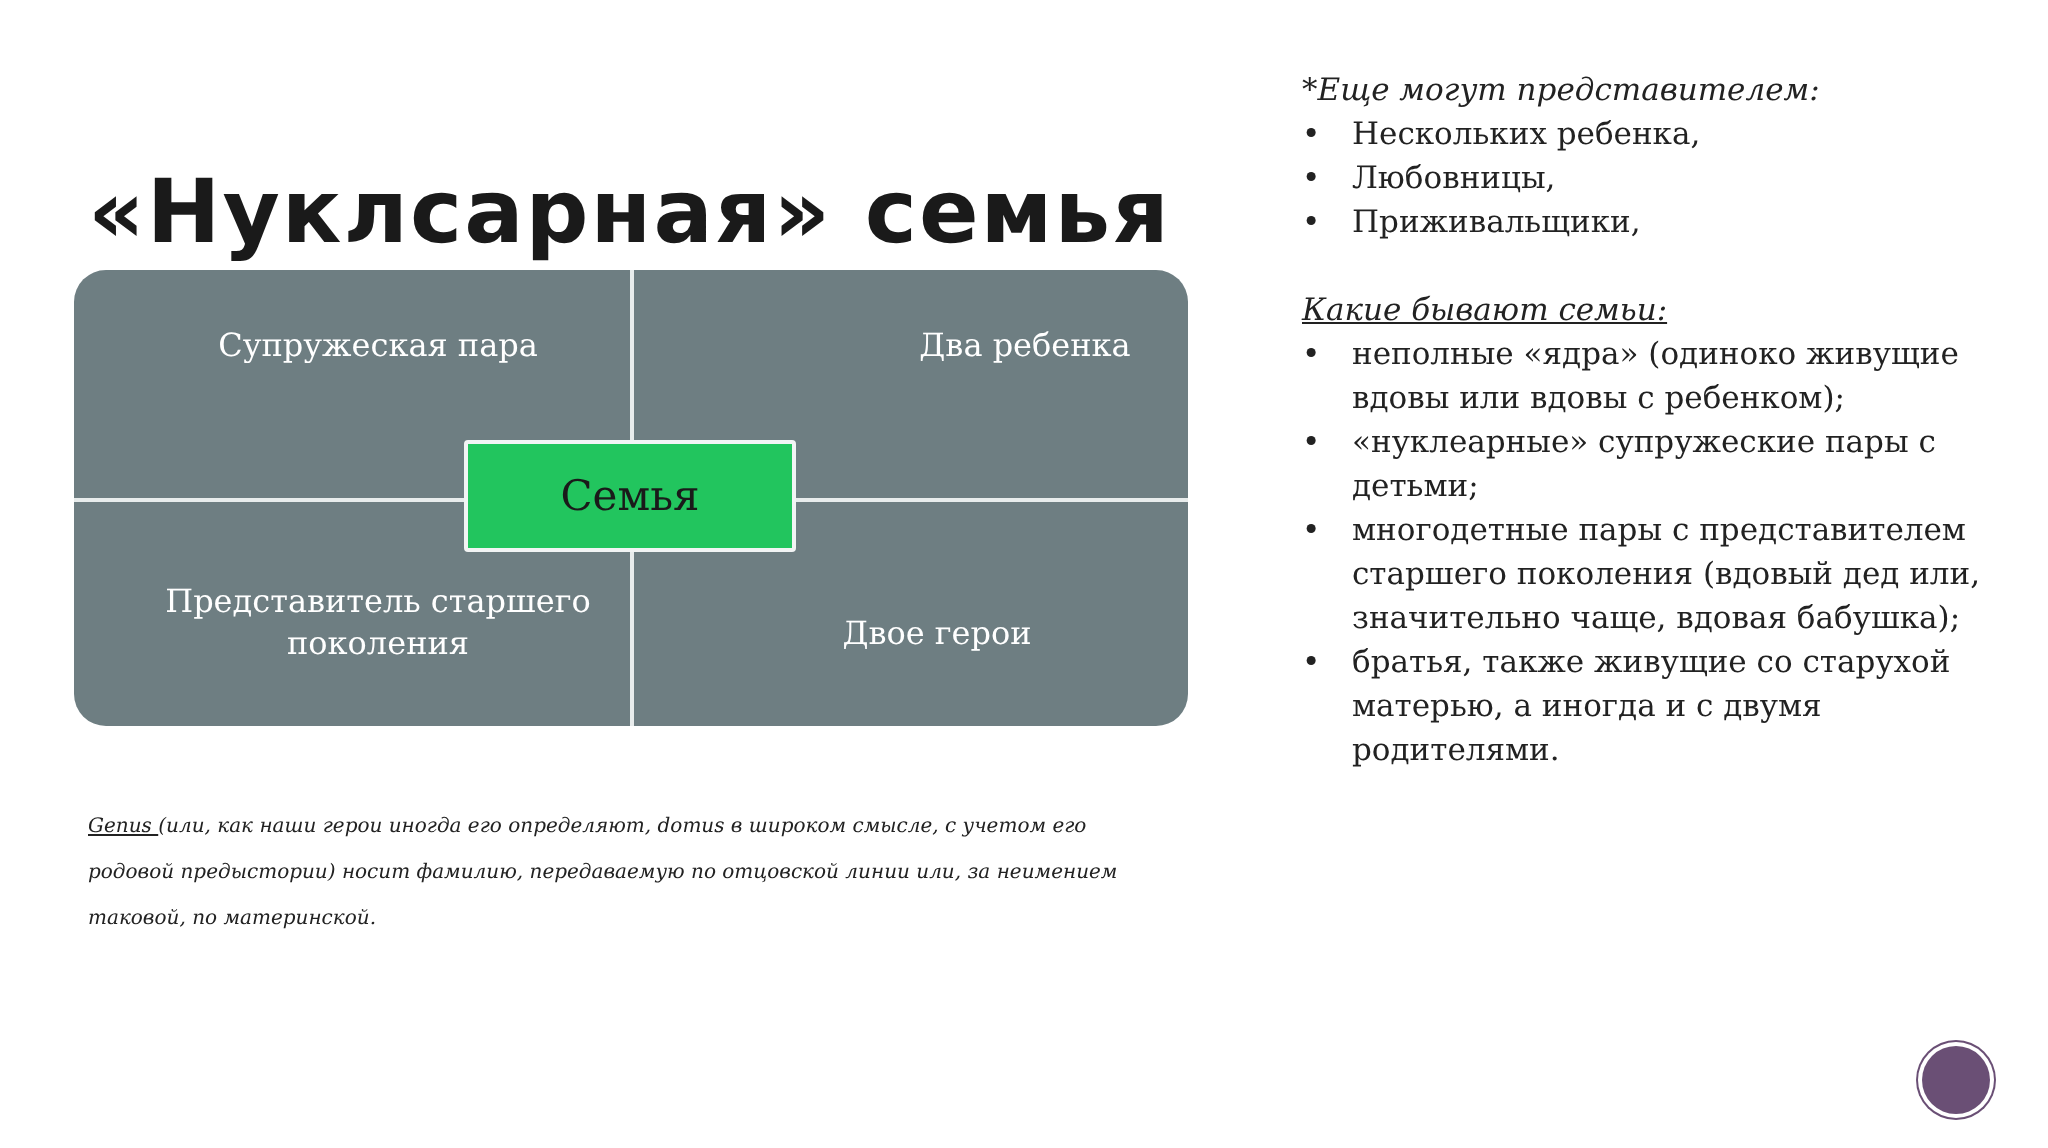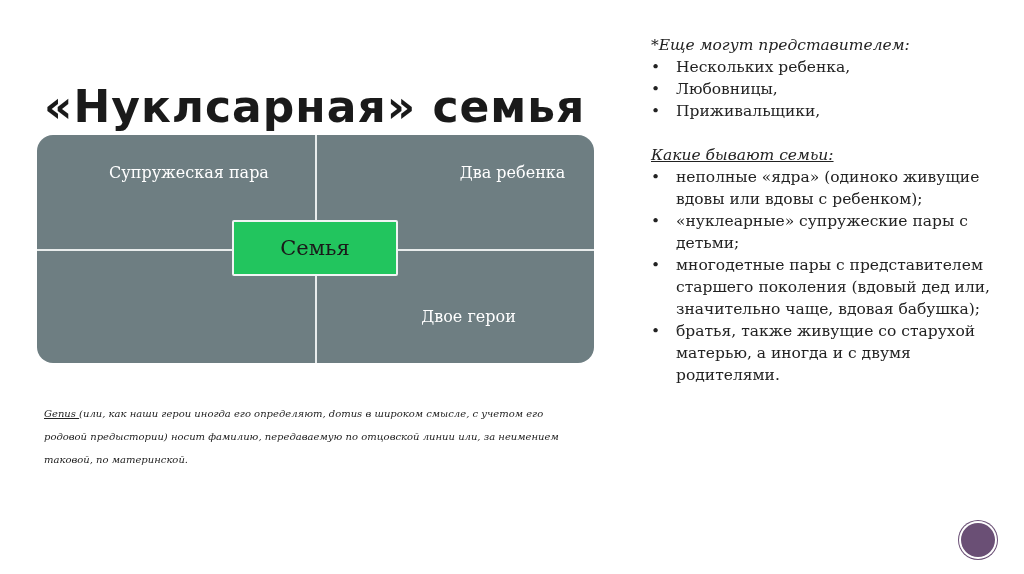--- a/index.html
+++ b/index.html
@@ -55,20 +55,21 @@
 </head>
 <body>
 
 <div class="title">«Нуклсарная» семья</div>
 
 <div class="grid">
   <div class="vline"></div>
   <div class="hline"></div>
   <div class="cell c-tl">Супружеская пара</div>
   <div class="cell c-tr">Два ребенка</div>
+  <div class="cell c-bl">Представитель старшего поколения</div>
   <div class="cell c-br">Двое герои</div>
 </div>
 <div class="center-box">Семья</div>
 
 <div class="note">
   <span class="u">Genus </span><span>(или, как наши герои иногда его определяют, domus в широком смысле, с учетом его родовой предыстории) носит фамилию, передаваемую по отцовской линии или, за неимением таковой, по материнской.</span>
 </div>
 
 <div class="right1">
   <div class="right-head-i">*Еще могут представителем:</div>

